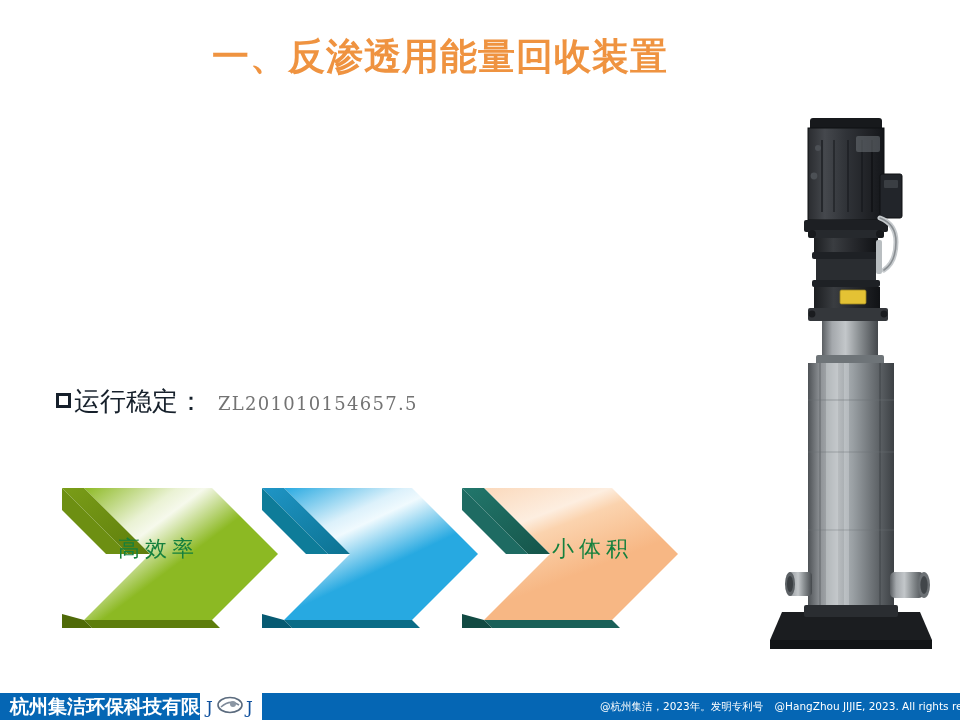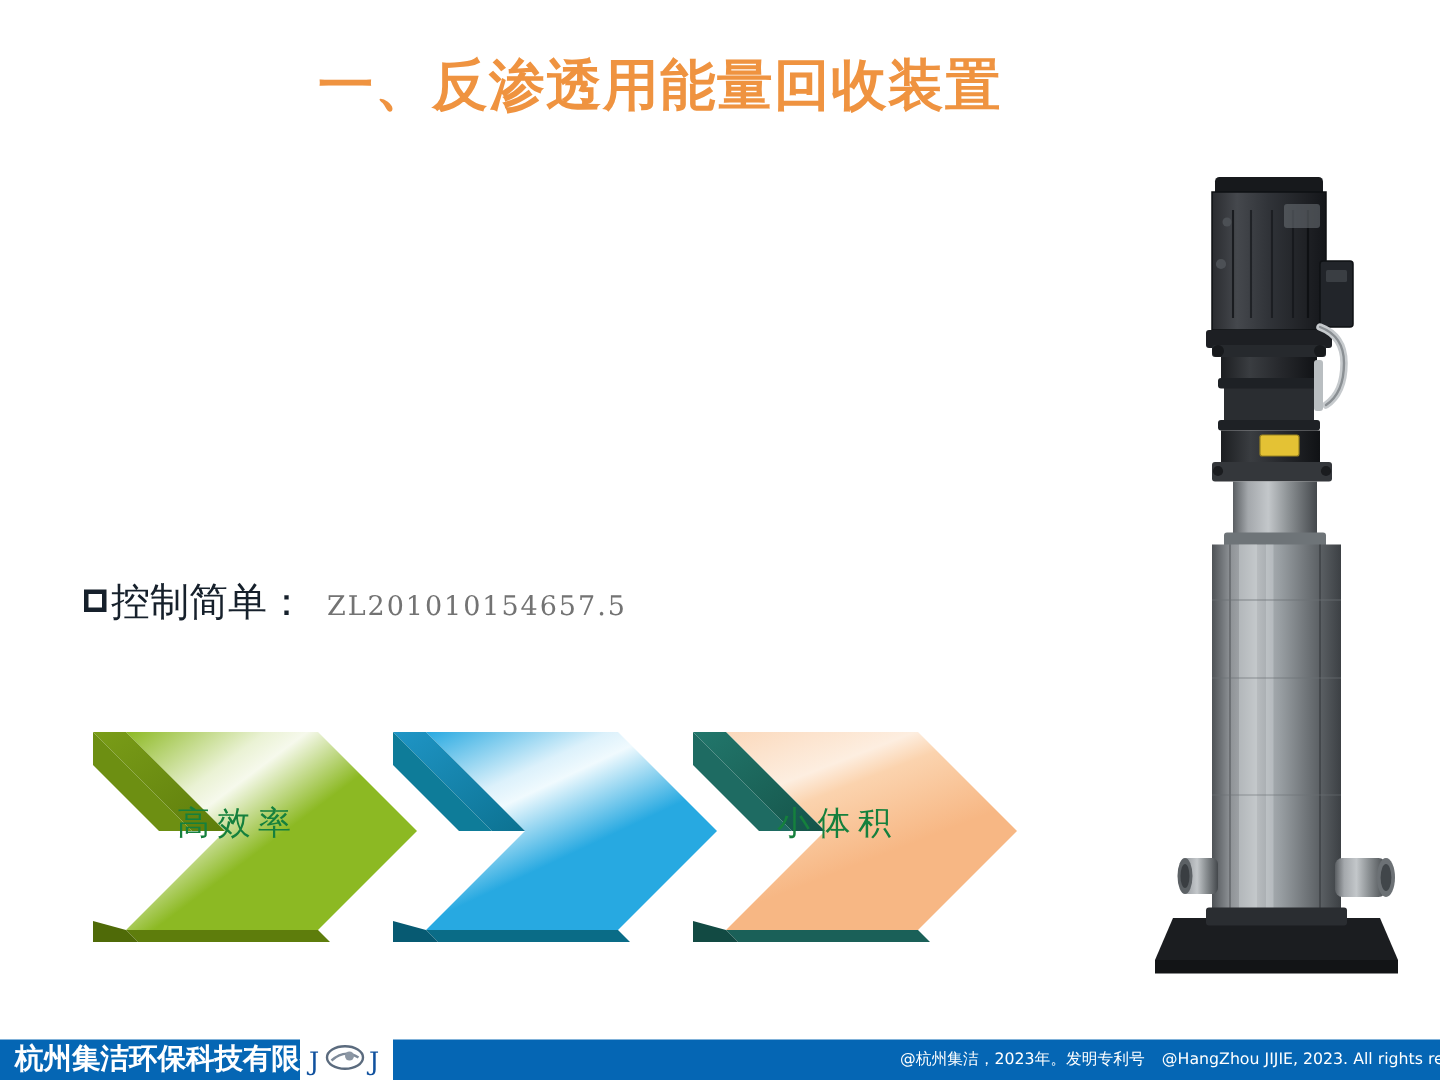--- a/index.html
+++ b/index.html
@@ -115,21 +115,21 @@
     color: #15803d;
     letter-spacing: 5px;
     white-space: nowrap;
     top: 52px;
   }
   #chev-1 { left: 62px;  top: 4px; }
   #chev-2 { left: 262px; top: 4px; }
   #chev-3 { left: 462px; top: 4px; }
   #chev-1 .chev-label { left: 56px; }
   #chev-2 .chev-label { left: 62px; }
-  #chev-3 .chev-label { left: 56px; font-family: Liberation Mono, monospace; }
+  #chev-3 .chev-label { left: 90px; font-family: Liberation Mono, monospace; }
 
   
   #pump-photo {
     position: absolute;
     left: 752px;
     top: 100px;
     width: 208px;
     height: 560px;
   }
   #pump-photo svg { display: block; }
@@ -183,21 +183,21 @@
 </head>
 <body>
 
 <div id="slide">
 
   <div id="slide-title">一、反渗透用能量回收装置</div>
 
 
   <div id="patent-line">
     <span id="patent-bullet"></span>
-    <span id="patent-label">控制简单：</span>
+    <span id="patent-label">运行稳定：</span>
     <span id="patent-number">ZL201010154657.5</span>
   </div>
 
   <div class="chevron-row">
 
     <div class="chevron" id="chev-1">
       <svg viewBox="0 0 248 146" xmlns="http://www.w3.org/2000/svg">
         <defs>
           <linearGradient id="g1face" x1="0" y1="0" x2="0.55" y2="0.5">
             <stop offset="0%" stop-color="#8CB923"></stop>

